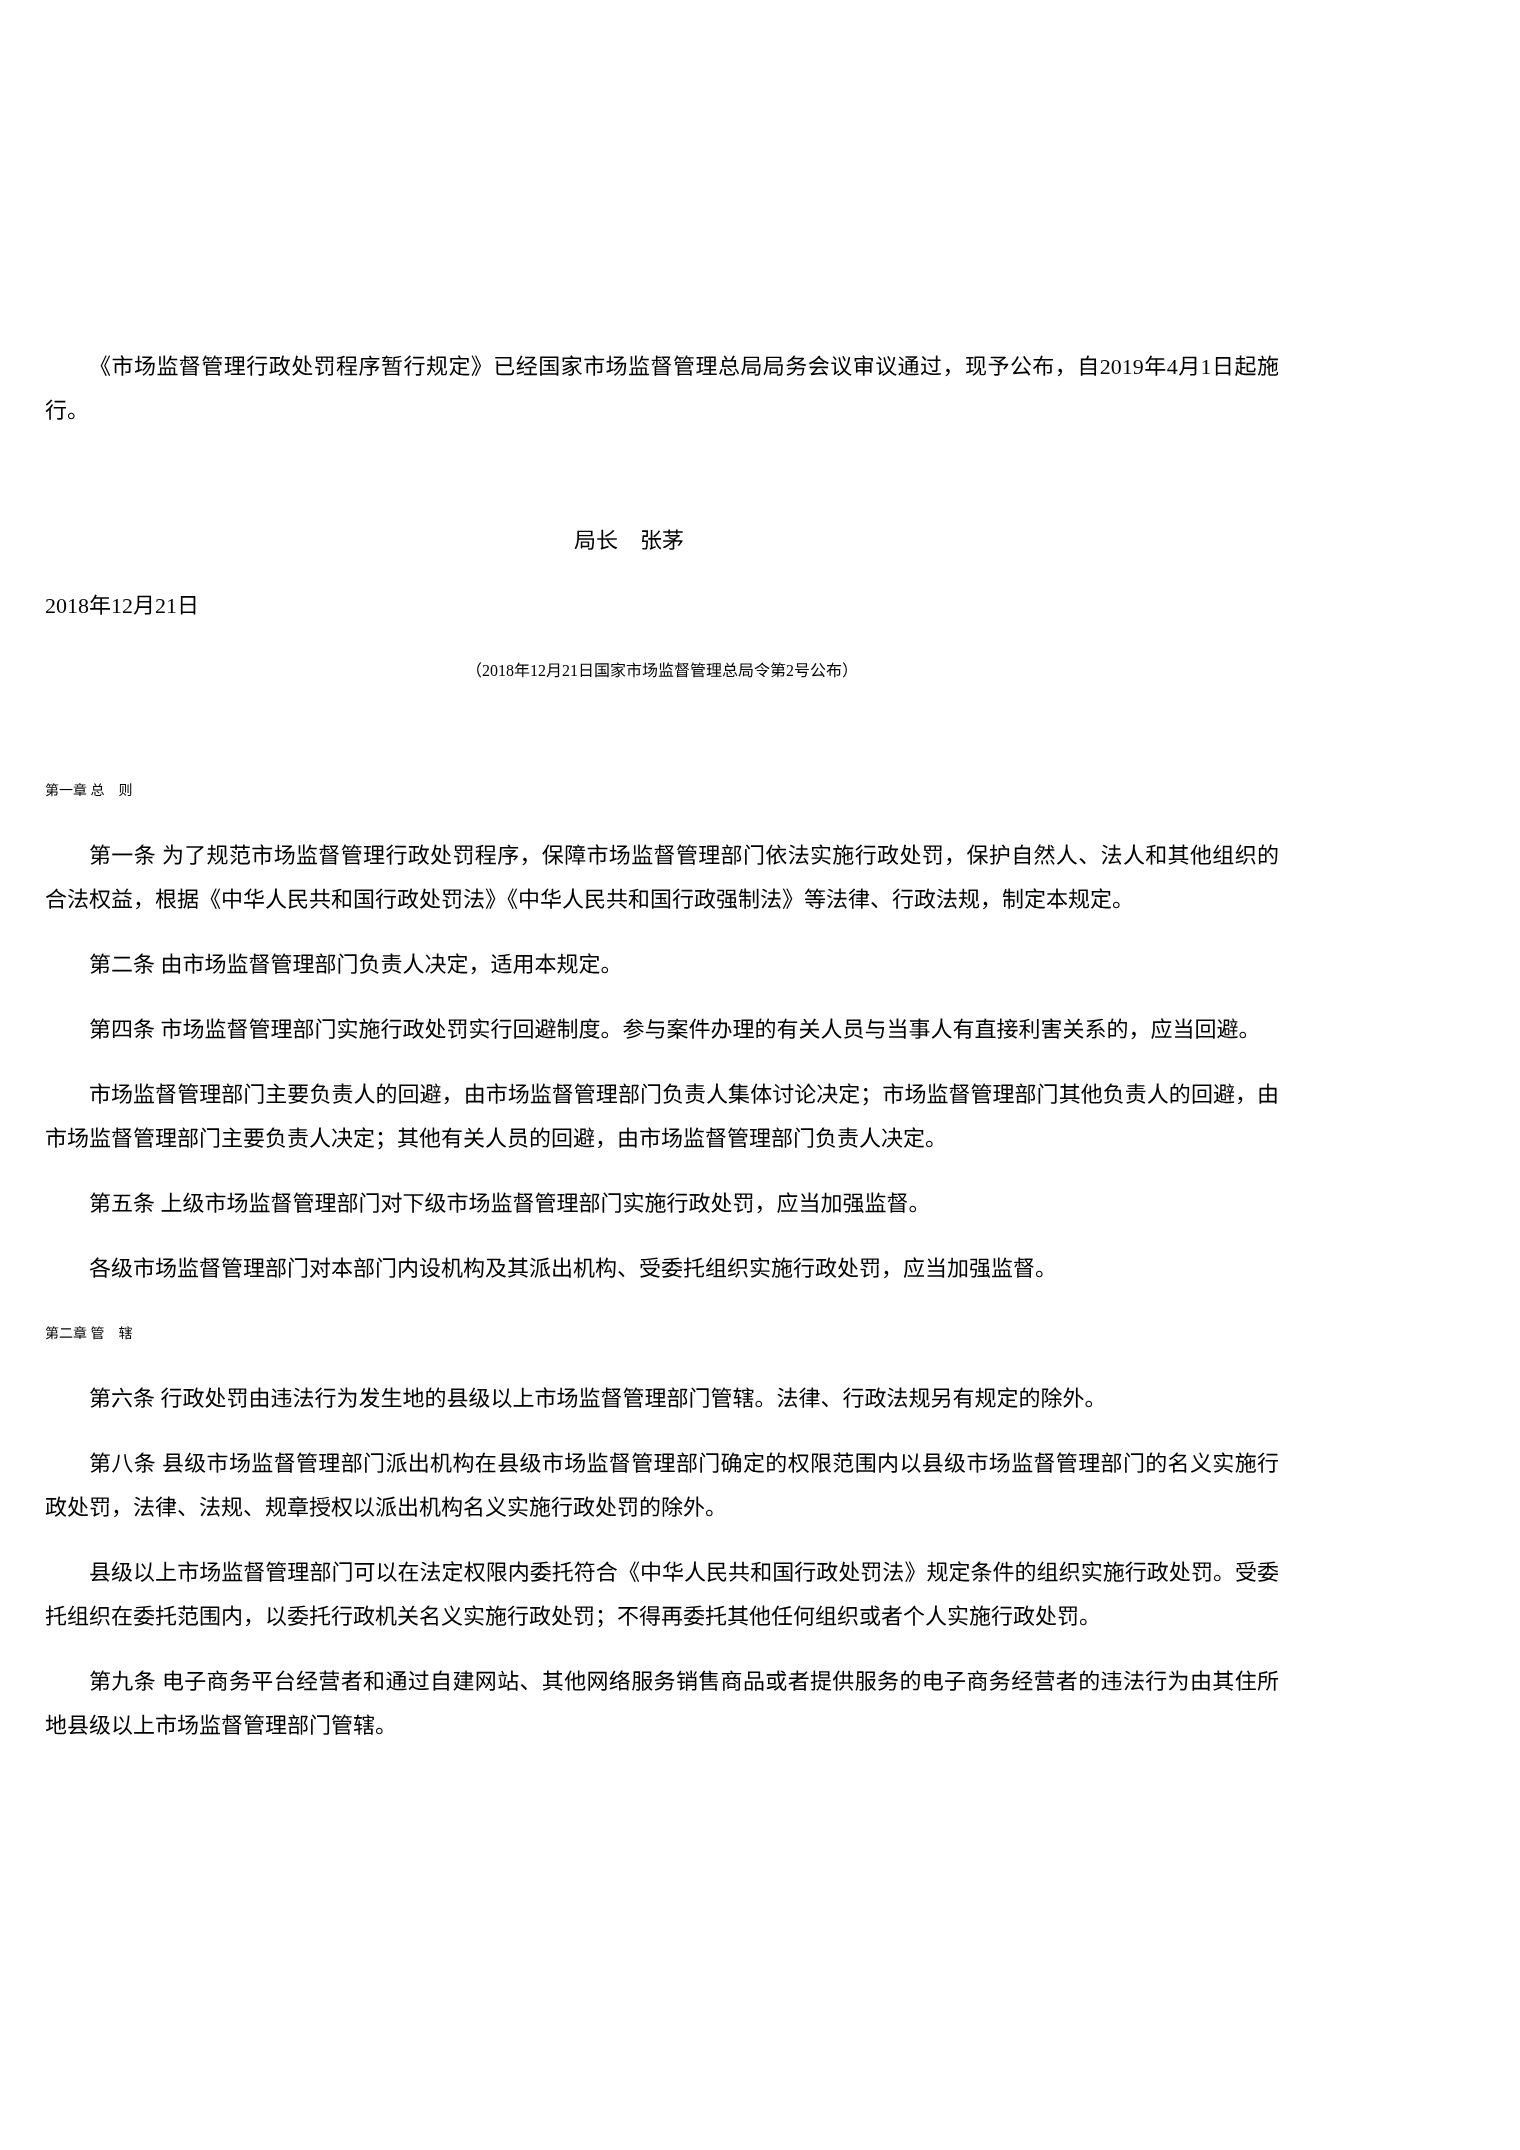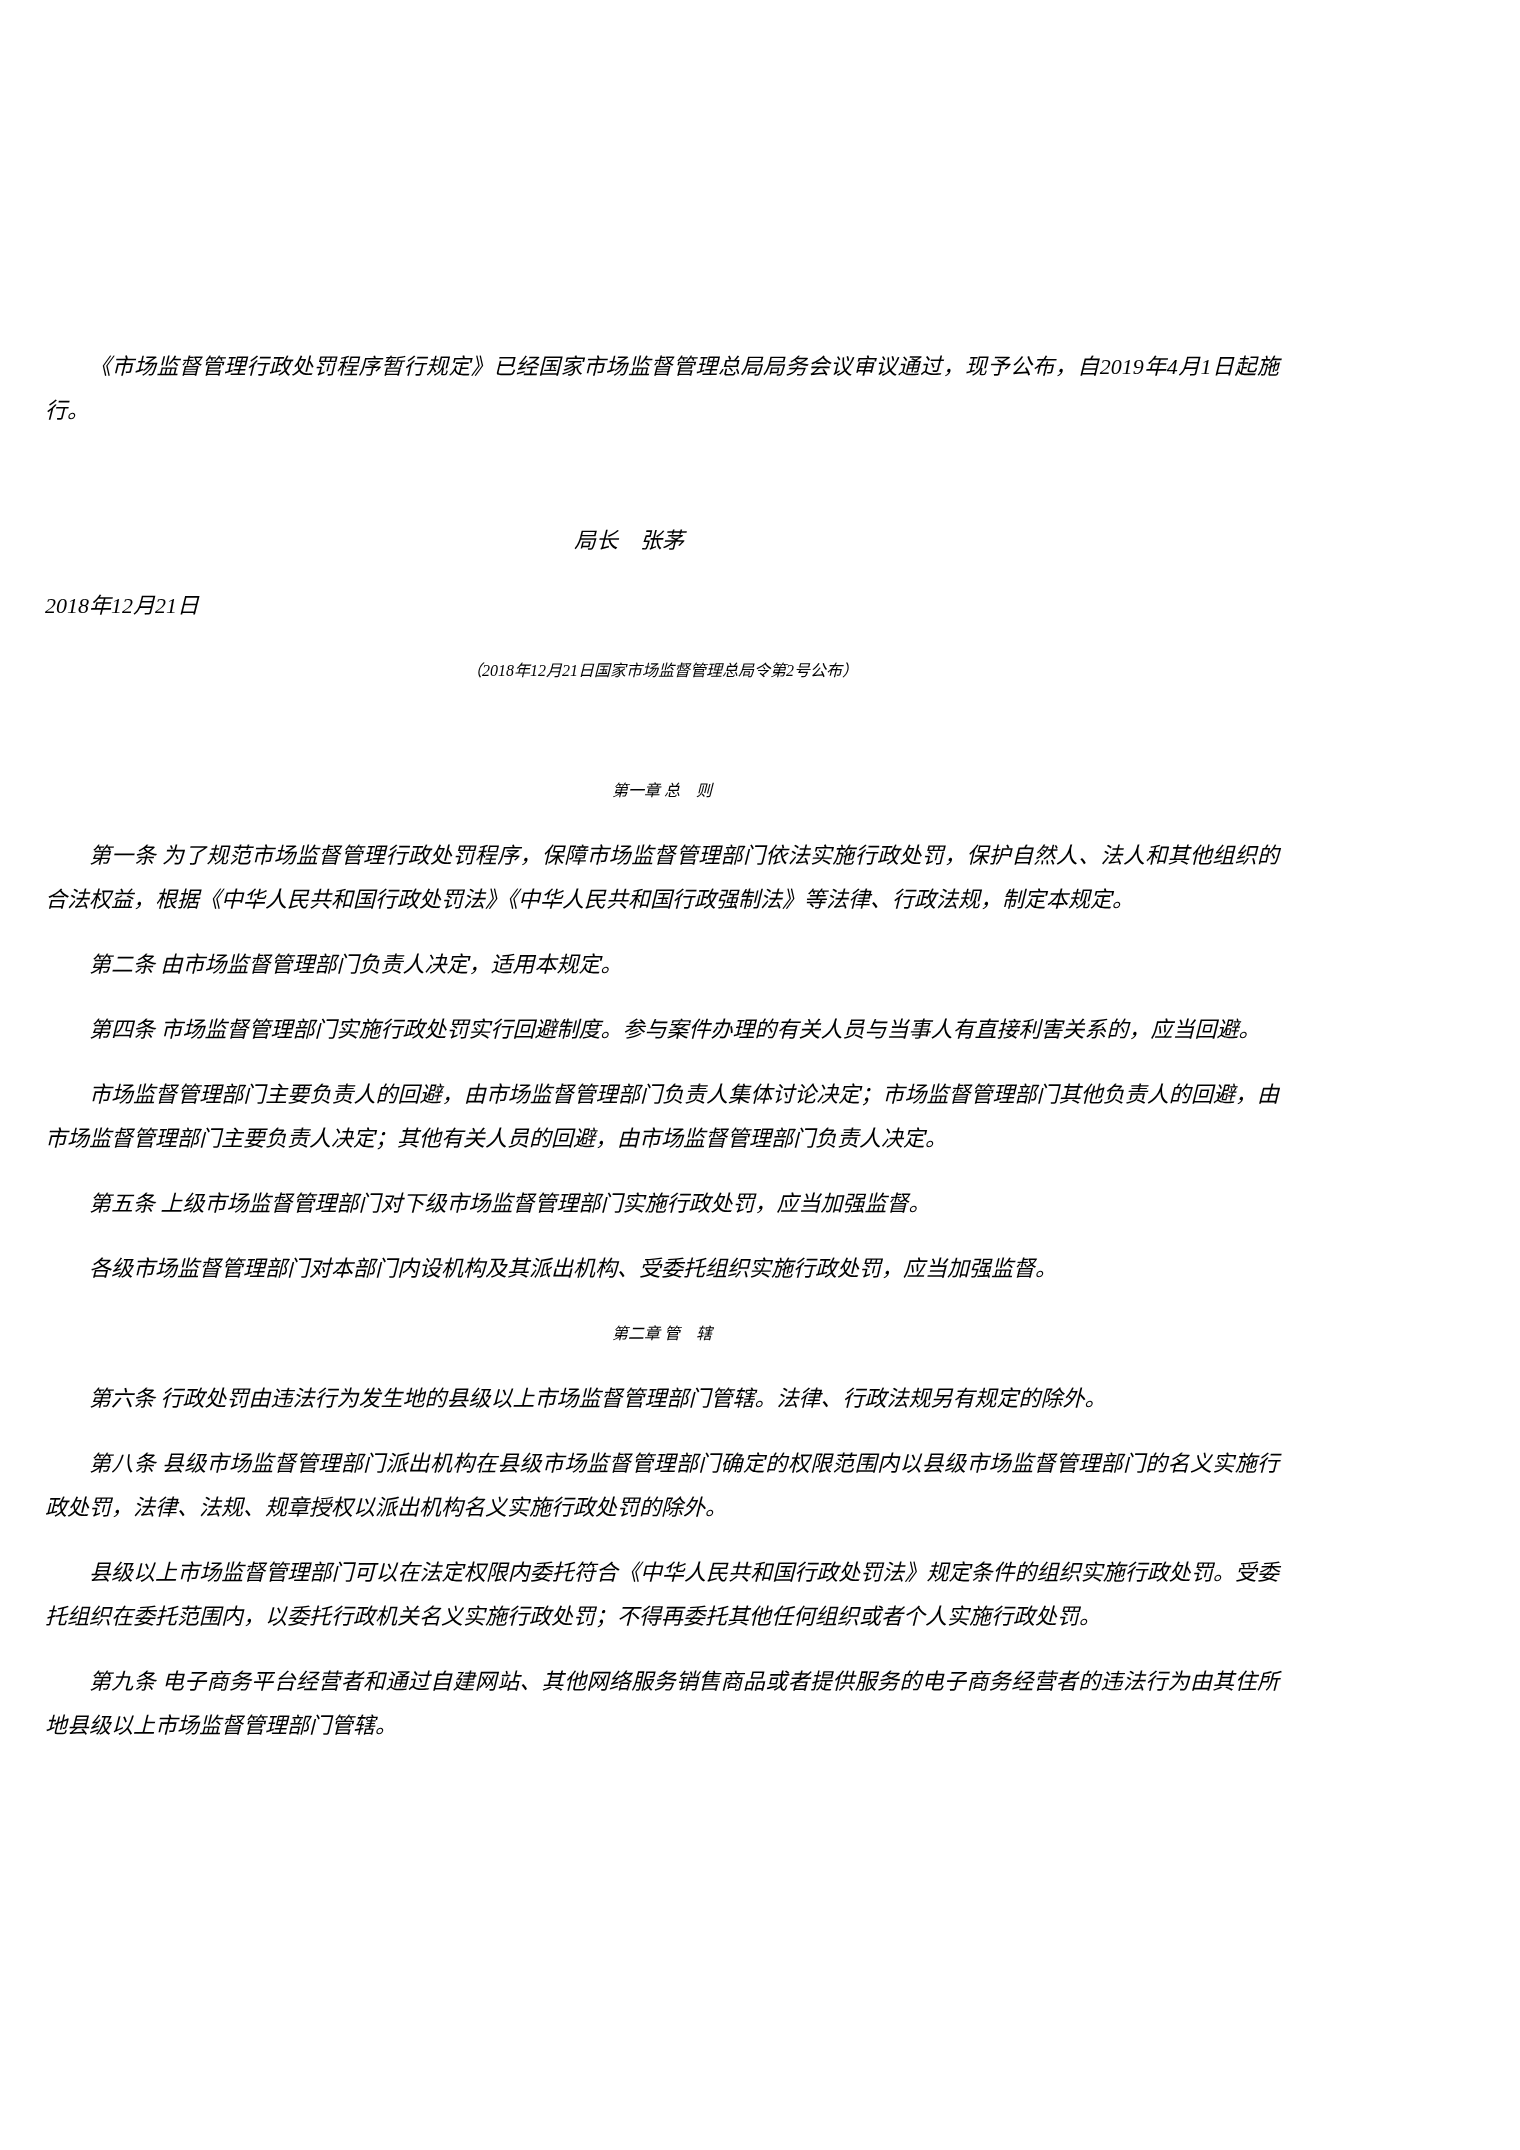--- a/index.html
+++ b/index.html
@@ -8,21 +8,20 @@
     background: #ffffff;
   }
   .page {
     position: relative;
     width: 1324px;
     height: 2150px;
     background: #ffffff;
     overflow: hidden;
     color: #000000;
     font-family: "Liberation Serif", "DejaVu Serif", serif;
-    font-style: italic;
   }
   .content {
     padding: 345px 45px 0 45px;
     font-size: 22px;
     line-height: 44px;
   }
   .content p {
     margin: 21px 0;
   }
   p.body-para {
@@ -52,24 +51,23 @@
     letter-spacing: 1px;
   }
   p.doc-subtitle {
     margin-top: 12px;
     font-size: 16px;
     line-height: 44px;
     text-align: center;
   }
   h2.chapter-heading {
     margin: 76px 0 0 0;
-    font-size: 16px;
+    font-size: 14px;
     font-weight: normal;
     line-height: 44px;
-    text-align: center;
   }
   h2.chapter-heading.standard-gap {
     margin-top: 21px;
   }
 </style>
 </head>
 <body>
 
 <div class="page">
   <div class="content">

